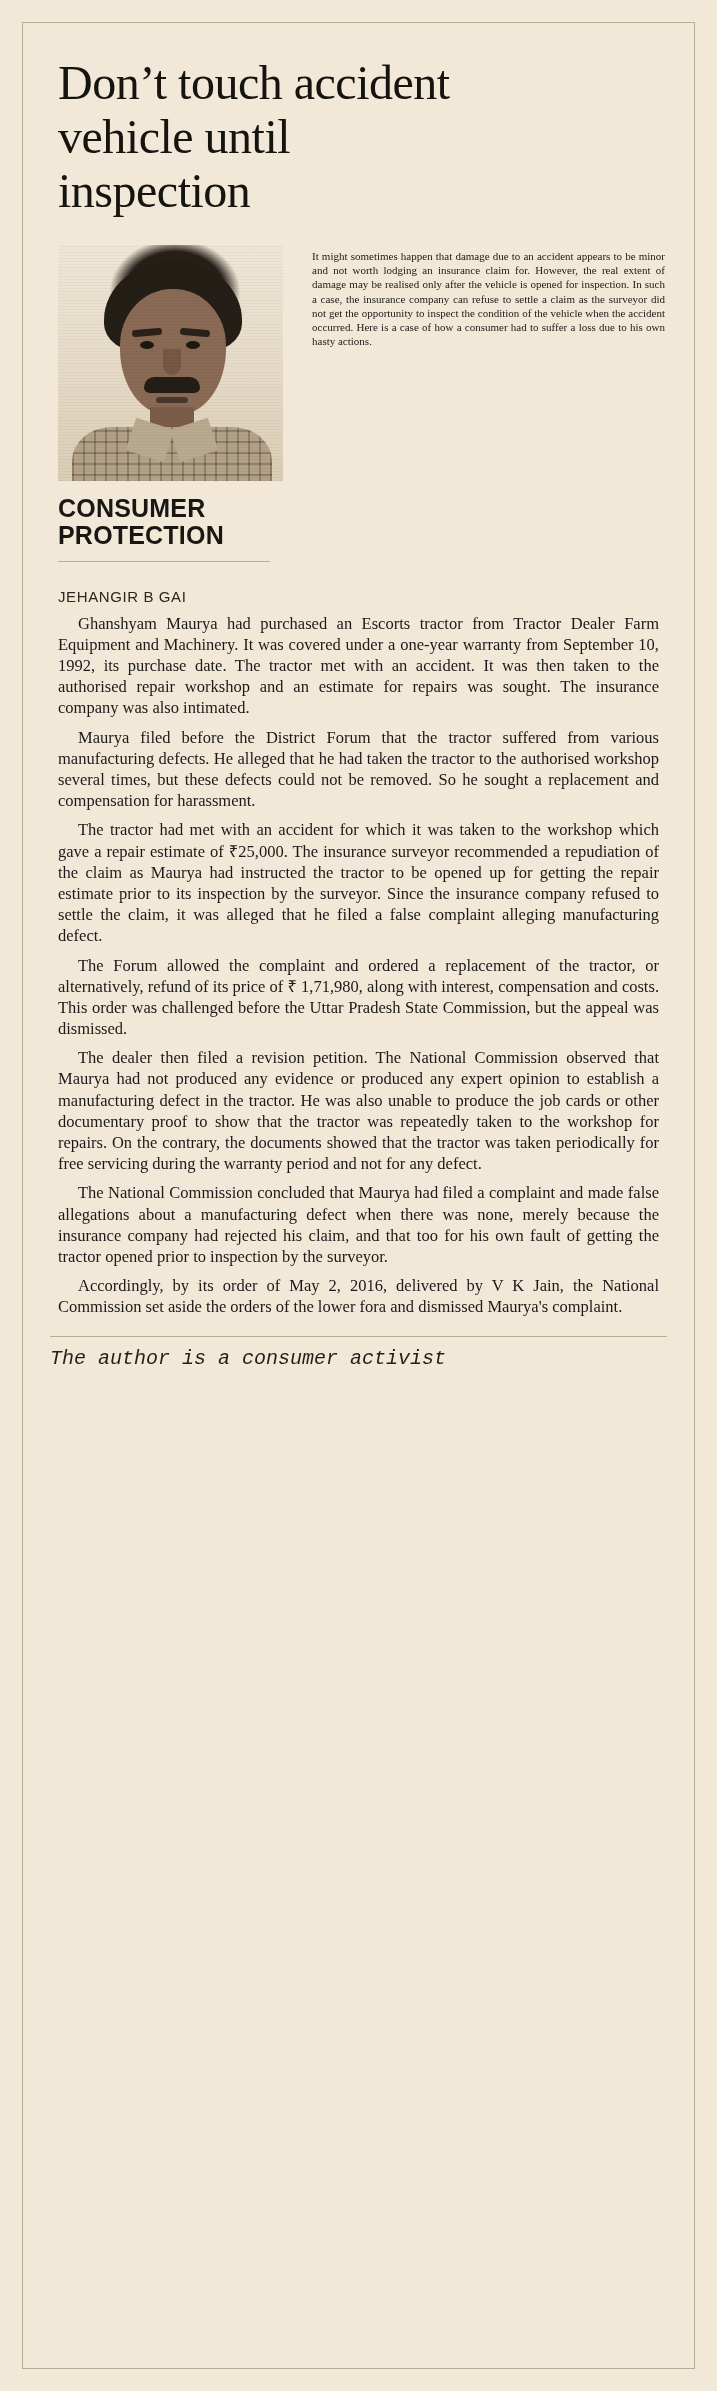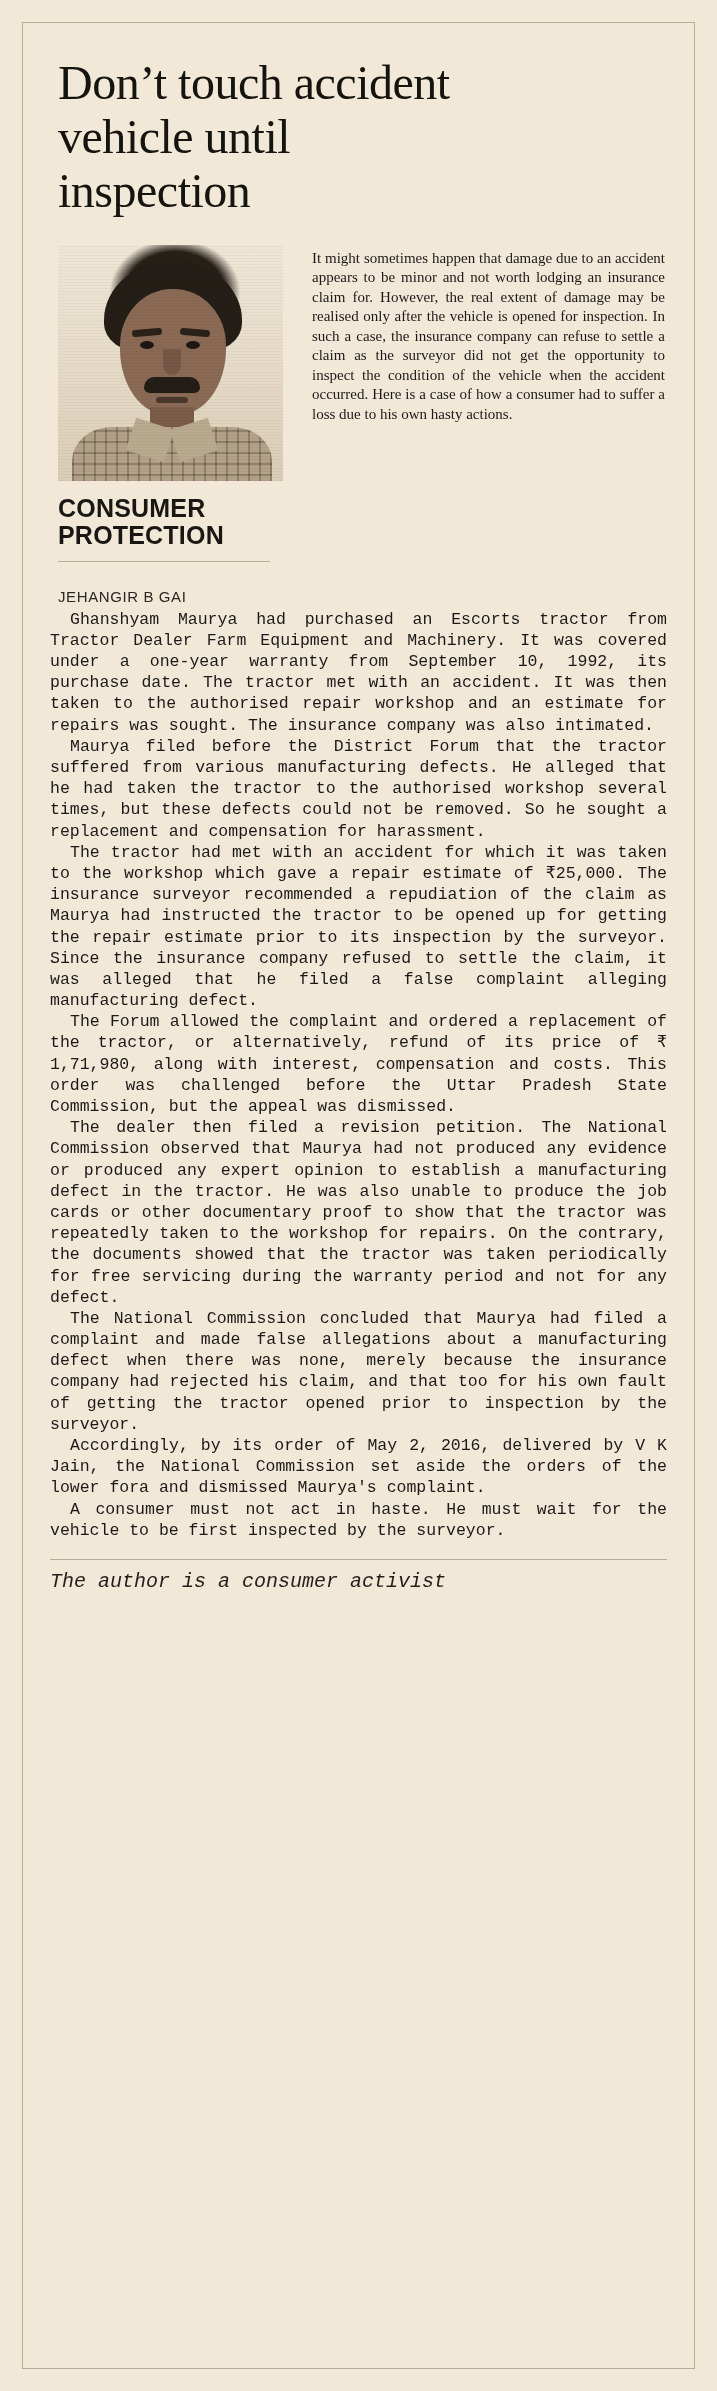--- a/index.html
+++ b/index.html
@@ -184,40 +184,39 @@
     letter-spacing: 0.6px;
     color: #2a2620;
     margin-top: 26px;
   }
 
   .rightcol {
     flex: 1 1 auto;
     padding-right: 2px;
   }
   .intro {
-    font-size: 15px;
+    font-size: 11px;
     line-height: 1.30;
     text-align: justify;
     text-align-last: left;
     hyphens: auto;
     margin: 4px 0 0 0;
   }
 
   
   .body {
     margin-top: 4px;
     font-size: 16.5px;
     line-height: 1.285;
     text-align: justify;
     hyphens: auto;
   }
   .body p {
-    margin: 0;
+    margin: 8px;
     text-indent: 20px;
-    font-family: Liberation Mono, monospace;
   }
   .footer-rule {
     border: 0;
     border-top: 1px solid #b9ab94;
     margin: 18px 0 10px 0;
   }
   .footer-note {
     font-style: italic;
     font-size: 20px;
     color: #241f19;
@@ -272,20 +271,19 @@
     </div>
 
     <div class="body">
       <p>Ghanshyam Maurya had purchased an Escorts tractor from Tractor Dealer Farm Equipment and Machinery. It was covered under a one-year warranty from September 10, 1992, its purchase date. The tractor met with an accident. It was then taken to the authorised repair workshop and an estimate for repairs was sought. The insurance company was also intimated.</p>
       <p>Maurya filed before the District Forum that the tractor suffered from various manufacturing defects. He alleged that he had taken the tractor to the authorised workshop several times, but these defects could not be removed. So he sought a replacement and compensation for harassment.</p>
       <p>The tractor had met with an accident for which it was taken to the workshop which gave a repair estimate of ₹25,000. The insurance surveyor recommended a repudiation of the claim as Maurya had instructed the tractor to be opened up for getting the repair estimate prior to its inspection by the surveyor. Since the insurance company refused to settle the claim, it was alleged that he filed a false complaint alleging manufacturing defect.</p>
       <p>The Forum allowed the complaint and ordered a replacement of the tractor, or alternatively, refund of its price of ₹ 1,71,980, along with interest, compensation and costs. This order was challenged before the Uttar Pradesh State Commission, but the appeal was dismissed.</p>
       <p>The dealer then filed a revision petition. The National Commission observed that Maurya had not produced any evidence or produced any expert opinion to establish a manufacturing defect in the tractor. He was also unable to produce the job cards or other documentary proof to show that the tractor was repeatedly taken to the workshop for repairs. On the contrary, the documents showed that the tractor was taken periodically for free servicing during the warranty period and not for any defect.</p>
       <p>The National Commission concluded that Maurya had filed a complaint and made false allegations about a manufacturing defect when there was none, merely because the insurance company had rejected his claim, and that too for his own fault of getting the tractor opened prior to inspection by the surveyor.</p>
       <p>Accordingly, by its order of May 2, 2016, delivered by V K Jain, the National Commission set aside the orders of the lower fora and dismissed Maurya's complaint.</p>
-      <p>A consumer must not act in haste. He must wait for the vehicle to be first inspected by the surveyor.</p>
     </div>
 
     <hr class="footer-rule">
     <div class="footer-note">The author is a consumer activist</div>
 
   </div>
 </div>
 
 </body></html>

